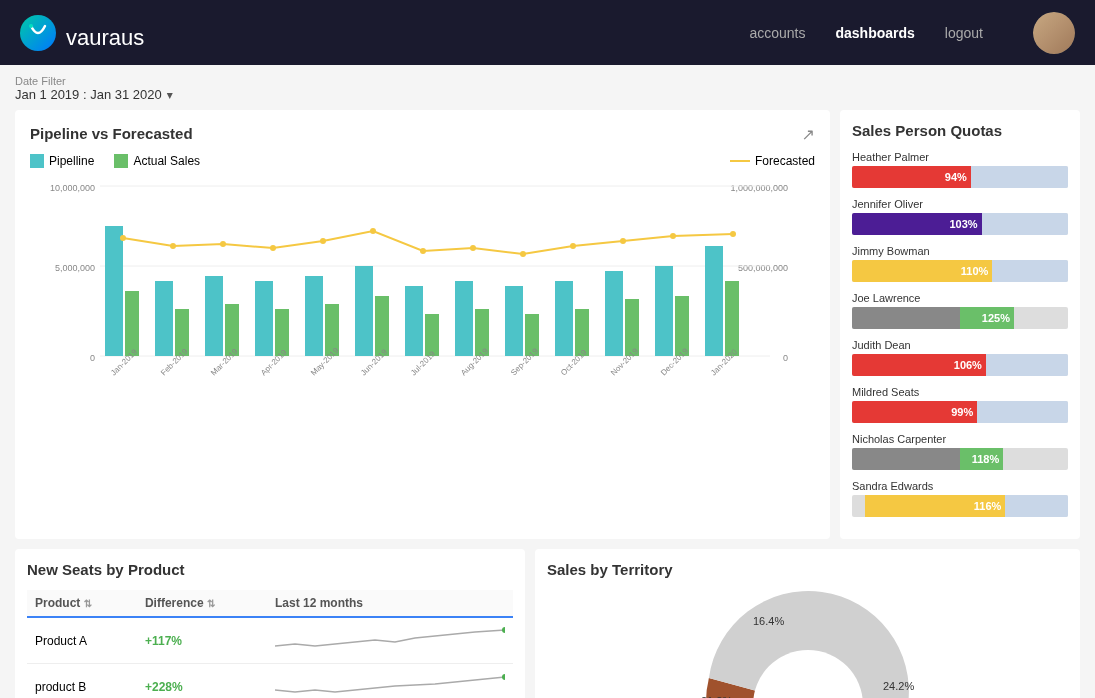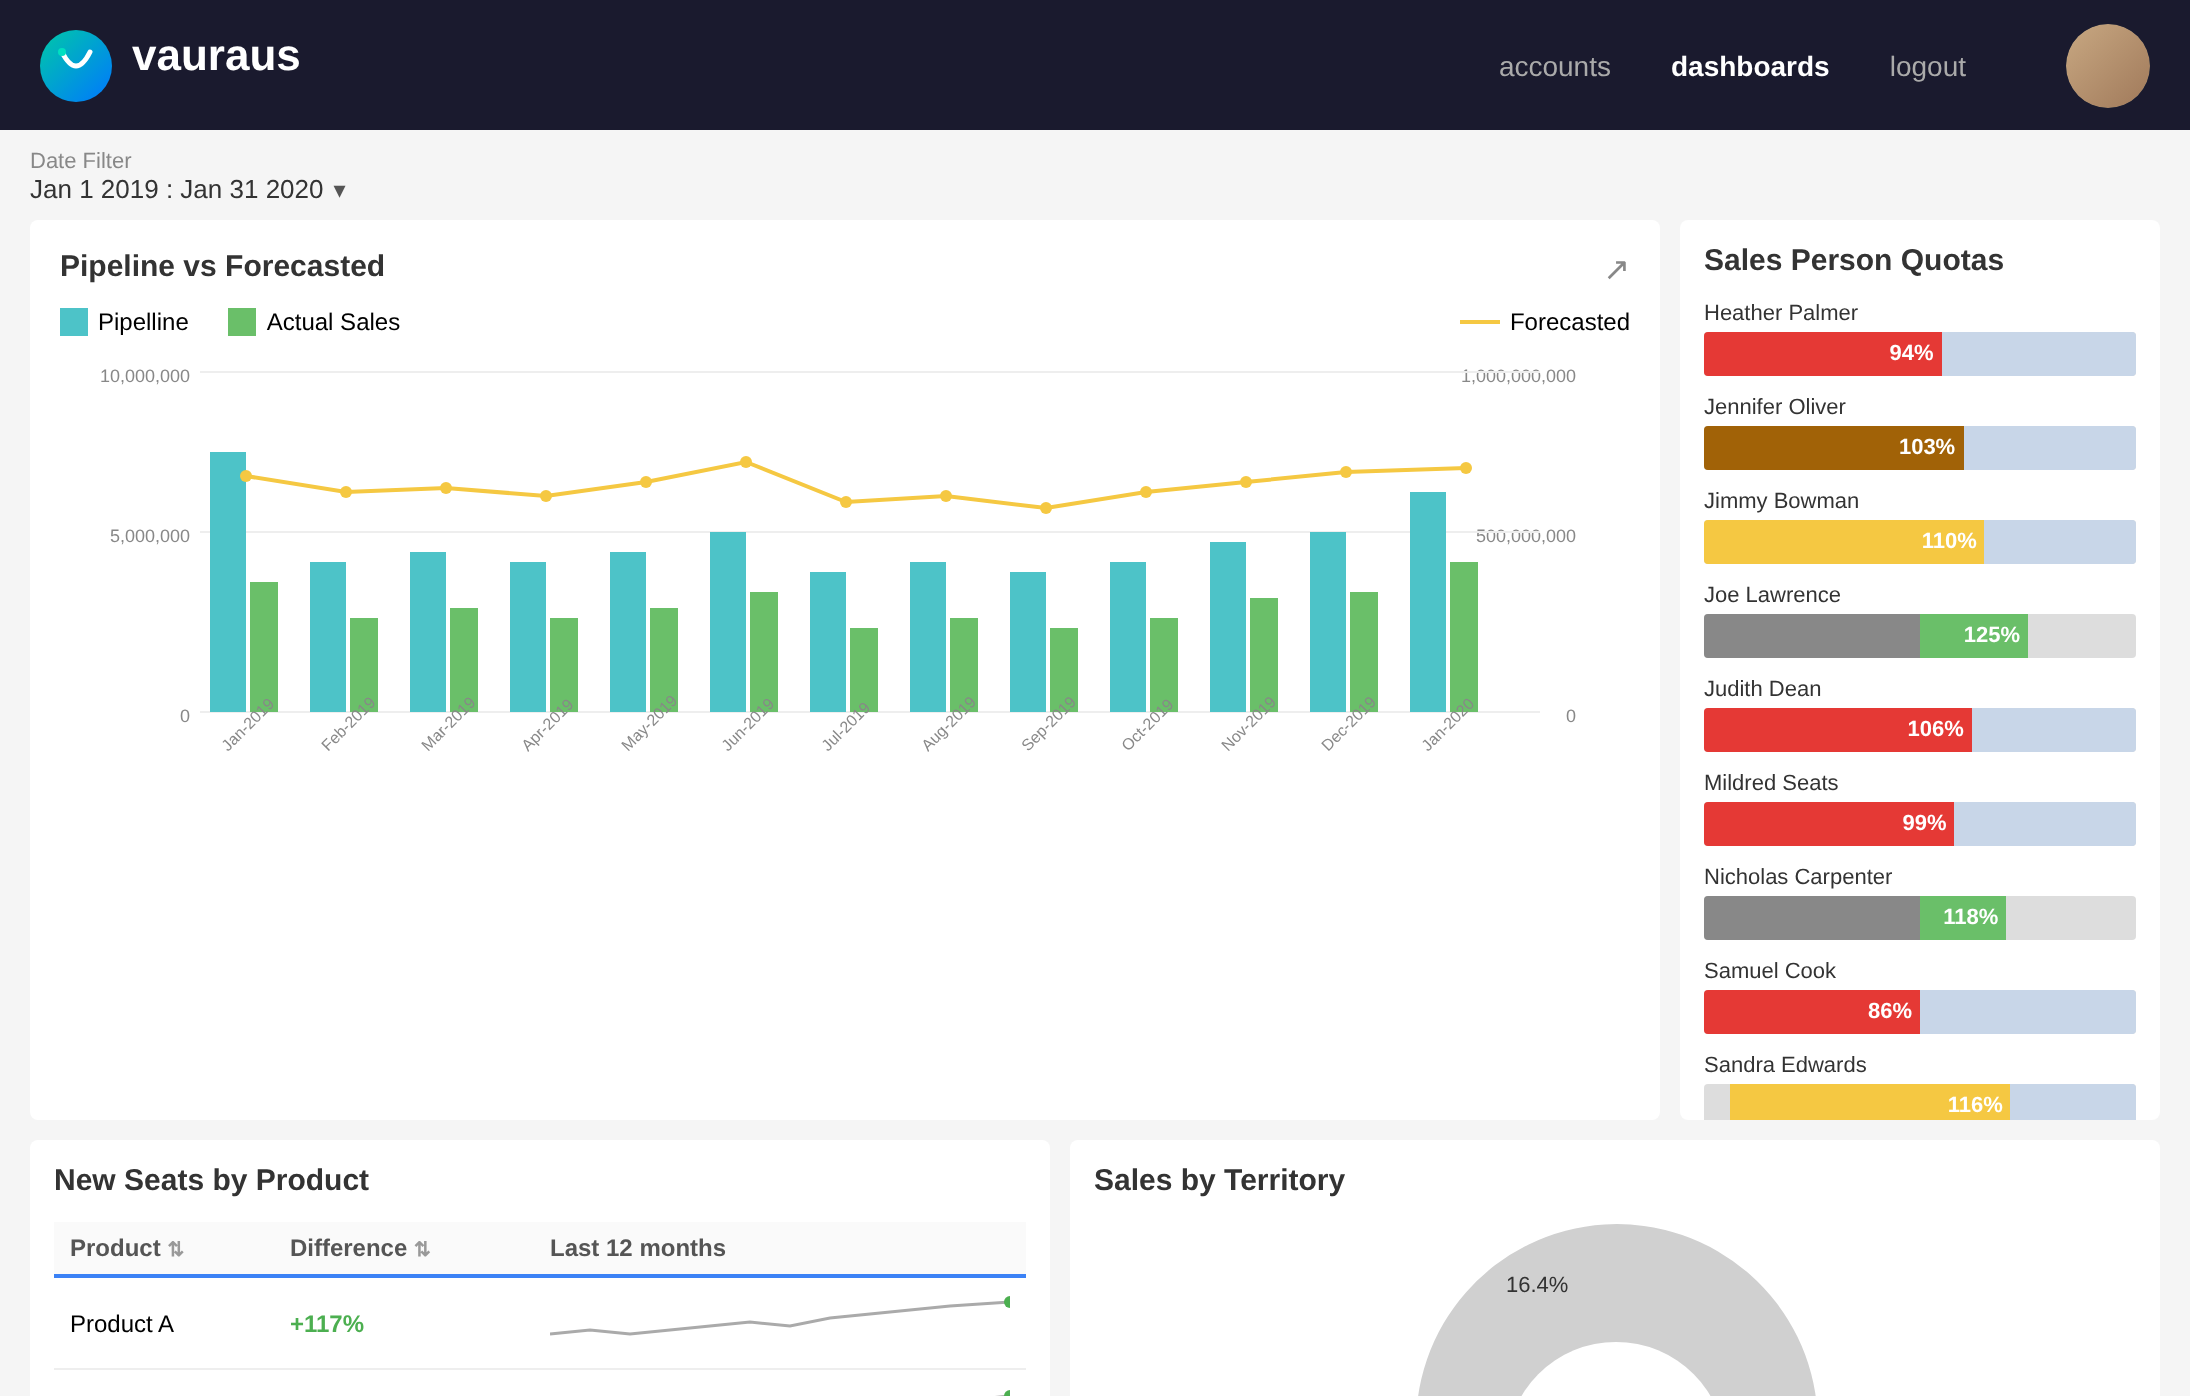--- a/index.html
+++ b/index.html
@@ -8,25 +8,25 @@
     
     .navbar {
       background: #1a1a2e;
       display: flex;
       align-items: center;
       padding: 0 20px;
       height: 65px;
     }
     .navbar-brand {
       display: flex;
-      align-items: flex-start;
+      align-items: flex-end;
       gap: 10px;
       color: #fff;
       font-size: 22px;
-      font-weight: bold;
+      font-weight: normal;
       flex: 1;
     }
     .brand-icon {
       width: 36px; height: 36px;
       background: linear-gradient(135deg, #00c9a7, #0077ff);
       border-radius: 50%;
       display: flex; align-items: center; justify-content: center;
       color: white; font-size: 16px; font-weight: bold;
     }
     .navbar-links {
@@ -358,21 +358,21 @@
         <div class="quota-name">Heather Palmer</div>
         <div class="quota-bar-container">
           <div class="quota-bar-fill" style="width:55%;background:#e53935;">94%</div>
           <div class="quota-bar-rest"></div>
         </div>
       </div>
 
       <div class="quota-person">
         <div class="quota-name">Jennifer Oliver</div>
         <div class="quota-bar-container">
-          <div class="quota-bar-fill" style="width:60%;background:#a16207;padding-left:11px;">103%</div>
+          <div class="quota-bar-fill" style="width:60%;background:#4c1d95;padding-left:11px;">103%</div>
           <div class="quota-bar-rest"></div>
         </div>
       </div>
 
       <div class="quota-person">
         <div class="quota-name">Jimmy Bowman</div>
         <div class="quota-bar-container">
           <div class="quota-bar-fill" style="width:65%;background:#f5c842;">110%</div>
           <div class="quota-bar-rest"></div>
         </div>
@@ -403,27 +403,20 @@
       </div>
 
       <div class="quota-person">
         <div class="quota-name">Nicholas Carpenter</div>
         <div class="quota-bar-container">
           <div class="quota-bar-fill" style="width:50%;background:#888;"></div>
           <div class="quota-bar-fill" style="width:20%;background:#6abf69;">118%</div>
         </div>
       </div>
 
-      <div class="quota-person">
-        <div class="quota-name">Samuel Cook</div>
-        <div class="quota-bar-container">
-          <div class="quota-bar-fill" style="width:50%;background:#e53935;">86%</div>
-          <div class="quota-bar-rest"></div>
-        </div>
-      </div>
 
       <div class="quota-person">
         <div class="quota-name">Sandra Edwards</div>
         <div class="quota-bar-container">
           <div class="quota-bar-fill" style="width:65%;background:#f5c842;margin-left:13px;">116%</div>
           <div class="quota-bar-rest"></div>
         </div>
       </div>
 
     </div>

